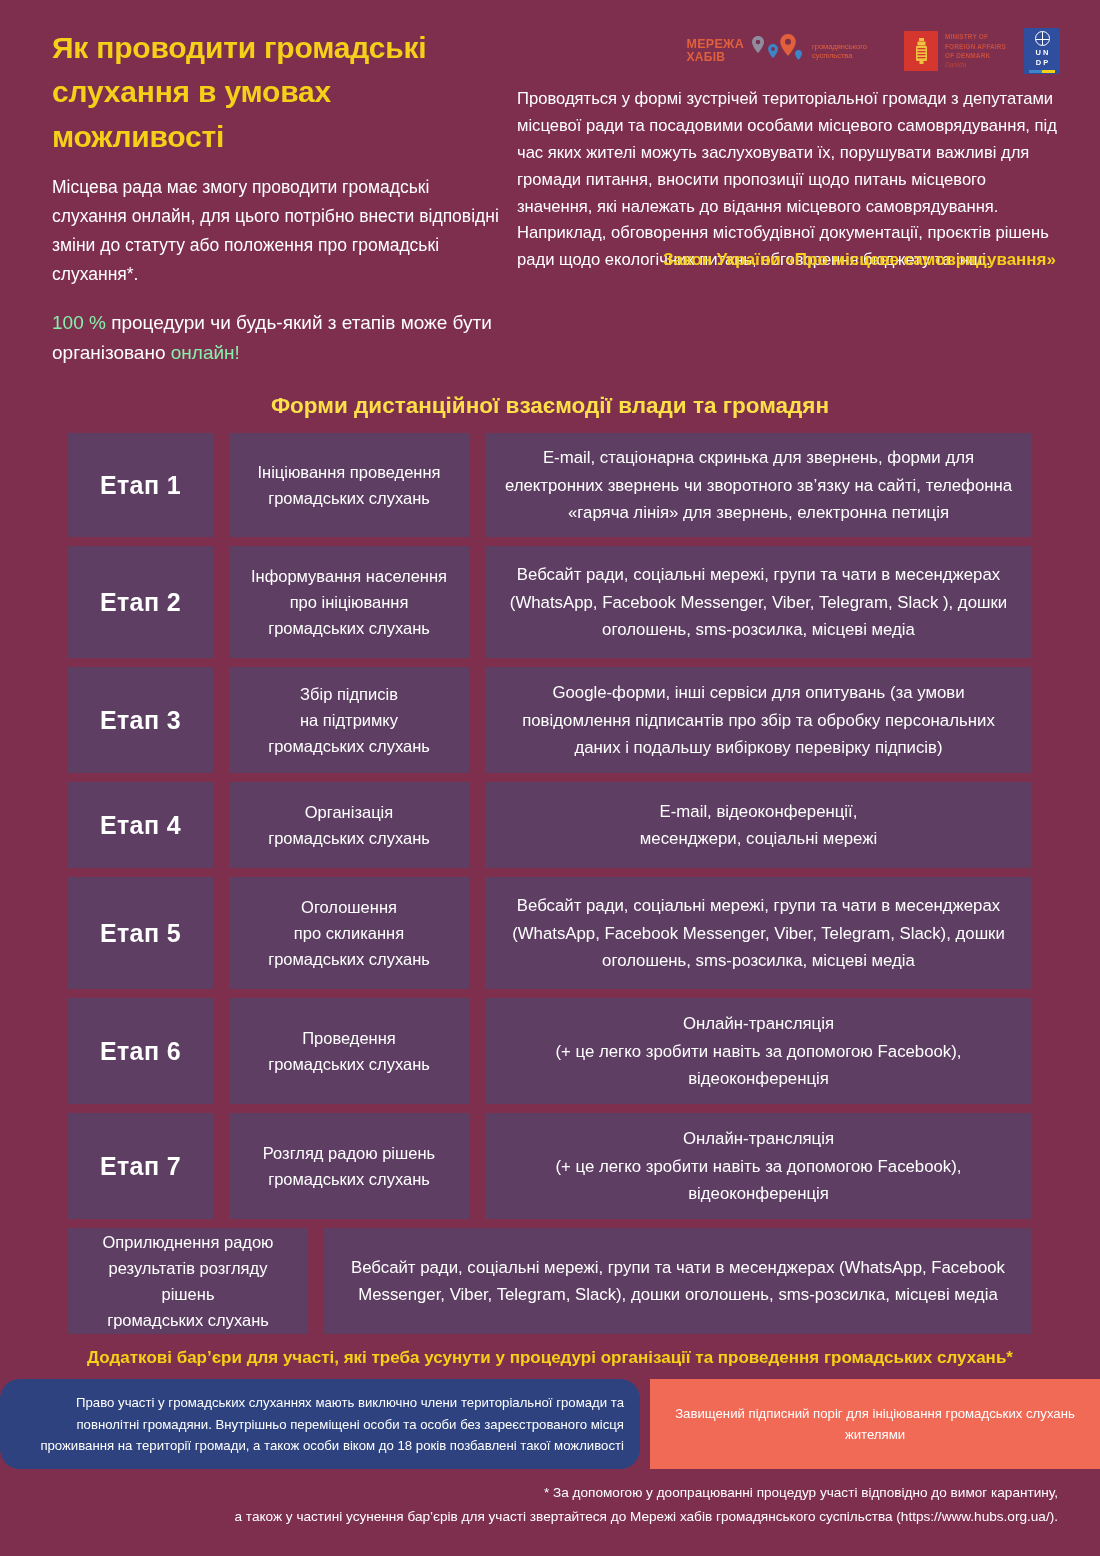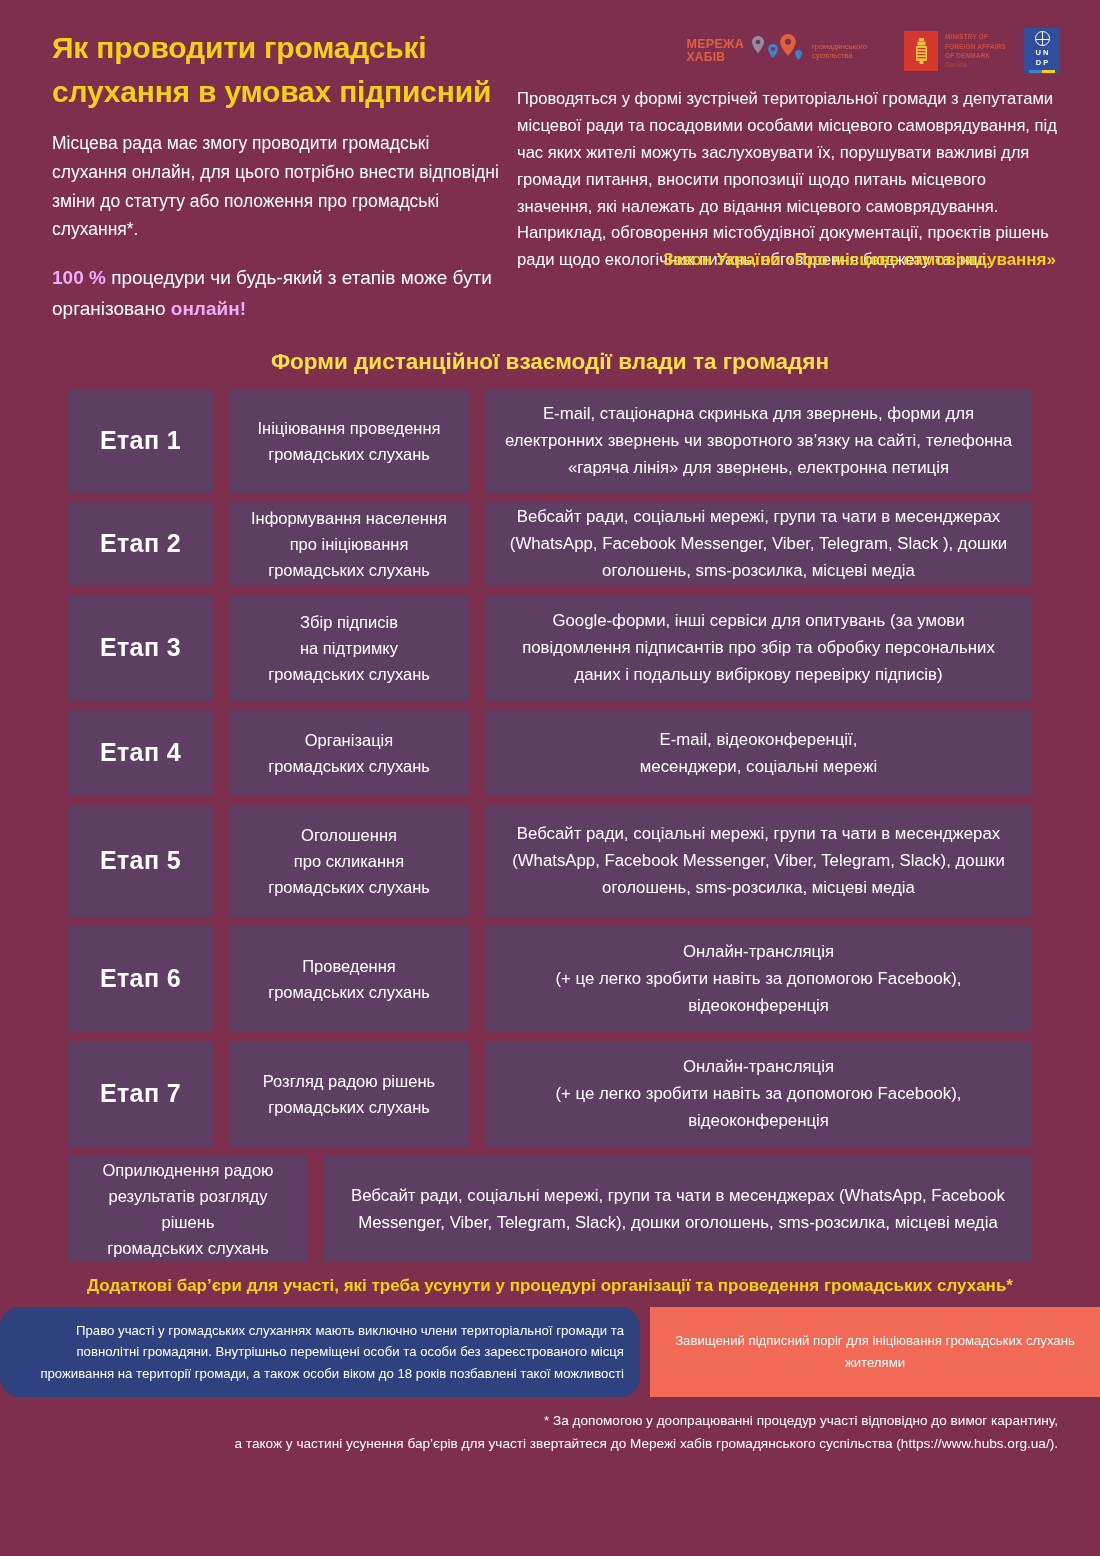--- a/index.html
+++ b/index.html
@@ -23,21 +23,21 @@
     line-height:1.48;
     letter-spacing:-0.2px;
   }
   .intro-left {
     margin-top:14px;
     font-size:17.5px;
     line-height:1.65;
     color:#ffffff;
   }
   .intro-highlight { margin-top:19px; font-size:19px; line-height:1.62; }
-  .hl-yellow { color:#f0abfc; font-weight:bold; }
+  .hl-yellow { color:#86efac; font-weight:normal; }
 
   .header-right { flex:1; padding-left:10px; }
   .logos { display:flex; align-items:center; justify-content:flex-end; gap:18px; height:50px; }
 
   .logo-merezha { display:flex; align-items:center; gap:6px; }
   .logo-merezha-txt { text-align:left; line-height:1.05; }
   .lm-l1 { color:#E0603C; font-size:12.5px; font-weight:bold; letter-spacing:0.3px;}
   .lm-l2 { color:#E0603C; font-size:12px; font-weight:bold; letter-spacing:0.3px;}
   .logo-merezha-sub { color:#E0603C; font-size:7.5px; line-height:1.25; width:74px; margin-left:2px;}
   .pins { position:relative; width:54px; height:34px; }
@@ -87,21 +87,21 @@
   .steps { margin:14px 68px 0 68px; }
   .step-row { display:flex; gap:16px; margin-bottom:9px; }
   .cell { background:#5E3F63; display:flex; align-items:center; justify-content:center; text-align:center; }
   .cell-stage { flex:0 0 145px; }
   .cell-stage span { font-size:25px; font-weight:bold; letter-spacing:.4px; }
   .cell-name { flex:0 0 240px; padding:8px 20px; }
   .cell-name span { font-size:16.5px; line-height:1.58; }
   .cell-desc { flex:1; padding:10px 12px; }
   .cell-desc span { font-size:16.8px; line-height:1.62; }
 
-  .r1{height:104px;} .r2{height:84px;} .r3{height:106px;} .r4{height:86px;}
+  .r1{height:104px;} .r2{height:112px;} .r3{height:106px;} .r4{height:86px;}
   .r5{height:112px;} .r6{height:106px;} .r7{height:106px;} .r8{height:106px;}
 
   
   .barriers-heading {
     text-align:center;
     color:#F5D019;
     font-size:17px;
     font-weight:bold;
     margin-top:14px;
   }
@@ -127,21 +127,21 @@
   }
 </style>
 </head>
 <body>
 
 <div class="header">
 
   <div class="header-left">
     <div class="title">
       <div>Як проводити громадські</div>
-      <div>слухання в умовах підписний</div>
+      <div>слухання в умовах можливості</div>
     </div>
     <div class="intro-left">Місцева рада має змогу проводити громадські слухання онлайн, для цього потрібно внести відповідні зміни до статуту або положення про громадські слухання*.</div>
     <div class="intro-highlight">
       <span class="hl-yellow">100 %</span><span> процедури чи будь-який з етапів може бути організовано </span><span class="hl-yellow">онлайн!</span>
     </div>
   </div>
 
   <div class="header-right">
 
     <div class="logos">

